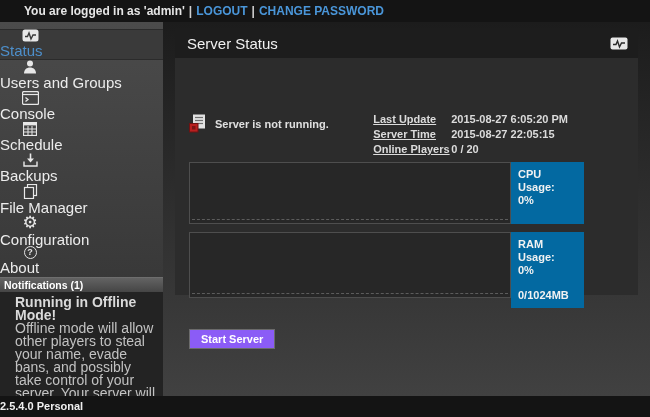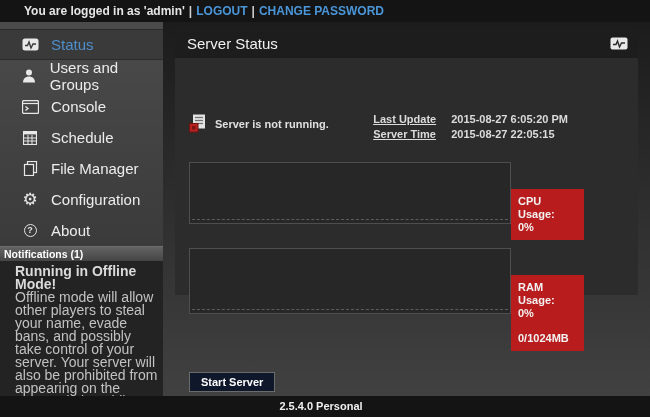--- a/index.html
+++ b/index.html
@@ -23,22 +23,22 @@
   .topbar a { color:#4a96d9; text-decoration:none; cursor:pointer; }
 
   
   .sidebar {
     position:absolute; top:22px; left:0; width:163px; bottom:21px;
     display:flex; flex-direction:column;
     background:linear-gradient(#4b4b4b,#303030);
   }
   .menu { padding-top:7px; }
   .menu-item {
-    height:31px; display:flex; align-items:center;
-    color:#ececec; font-size:15px; cursor:pointer;
+    height:31px; display:flex; align-items:flex-start;
+    color:#ececec; font-size:15px; cursor:pointer;flex-direction:column;
   }
   .menu-item .icn {
     width:18px; margin-left:21px; margin-right:12px;
     display:flex; justify-content:center; align-items:center;
   }
   .menu-item.active {
     background:#3a3a3a;
     color:#4d8fcb;
     box-shadow: inset 0 1px 0 #2b2b2b, inset 0 -1px 0 #2b2b2b;
   }
@@ -99,41 +99,41 @@
     width:322px; background:#272727;
     border:1px solid #4e4e4e; position:relative;
   }
   .graph-cpu { height:62px; }
   .graph-ram { height:66px; }
   .graph-area::after {
     content:""; position:absolute; left:2px; right:2px; bottom:3px;
     border-top:1px dashed #5c5c5c;
   }
   .usage-box {
-    width:73px; background:#b91c1c;
+    width:73px; background:#0369a1;
     padding:6px 7px;
-    font-size:11px; font-weight:bold; color:#f2f2f2; line-height:13px;margin-top:27px;
+    font-size:11px; font-weight:bold; color:#f2f2f2; line-height:13px;
   }
   .usage-detail { margin-top:12px; }
 
   .start-btn {
     margin:13px 0 0 2px;
-    background:#0f172a;
+    background:#8b5cf6;
     border:1px solid #6b6b6b;
     color:#ffffff; font-weight:bold; font-size:11px;
     font-family:"Liberation Sans", sans-serif;
     padding:3px 11px; cursor:pointer;
   }
 
   
   .footer {
     position:absolute; bottom:0; left:0; right:0; height:21px;
     background:#141414;
     color:#efefef; font-size:11px; font-weight:bold;
-    line-height:21px; text-align:center; padding-right:8px;
+    line-height:21px; text-align:left; padding-right:8px;
   }
 </style>
 </head>
 <body>
 
 <div class="topbar">
   <span>You are logged in as 'admin'</span><span class="sep">|</span><a>LOGOUT</a><span class="sep">|</span><a>CHANGE PASSWORD</a>
 </div>
 
 <div class="sidebar">
@@ -177,20 +177,30 @@
             <rect x="1" y="1" width="12" height="2.4" fill="#e8e8e8"></rect>
             <line x1="5" y1="4" x2="5" y2="13" stroke="#e8e8e8" stroke-width="1"></line>
             <line x1="9" y1="4" x2="9" y2="13" stroke="#e8e8e8" stroke-width="1"></line>
             <line x1="1" y1="7" x2="13" y2="7" stroke="#e8e8e8" stroke-width="1"></line>
             <line x1="1" y1="10" x2="13" y2="10" stroke="#e8e8e8" stroke-width="1"></line>
           </svg>
       </span>
       <span>Schedule</span>
     </div>
 
+    <div class="menu-item">
+      <span class="icn">
+        <svg width="15" height="14" viewBox="0 0 15 14">
+            <line x1="7.5" y1="0.5" x2="7.5" y2="6" stroke="#e8e8e8" stroke-width="1.6"></line>
+            <polygon points="4,5.5 11,5.5 7.5,9.5" fill="#e8e8e8"></polygon>
+            <path d="M1,8.5 L1,13 L14,13 L14,8.5" fill="none" stroke="#e8e8e8" stroke-width="1.4"></path>
+          </svg>
+      </span>
+      <span>Backups</span>
+    </div>
 
     <div class="menu-item">
       <span class="icn">
         <svg width="15" height="15" viewBox="0 0 15 15">
             <rect x="4.5" y="0.5" width="9" height="11" fill="none" stroke="#e8e8e8" stroke-width="1.2"></rect>
             <rect x="1.5" y="3.5" width="9" height="11" fill="#3a3a3a" stroke="#e8e8e8" stroke-width="1.2"></rect>
           </svg>
       </span>
       <span>File Manager</span>
     </div>
@@ -249,20 +259,24 @@
         </div>
         <div class="info-table">
           <div class="irow">
             <span class="info-label">Last Update</span>
             <span class="info-value">2015-08-27 6:05:20 PM</span>
           </div>
           <div class="irow">
             <span class="info-label">Server Time</span>
             <span class="info-value">2015-08-27 22:05:15</span>
           </div>
+          <div class="irow">
+            <span class="info-label">Online Players</span>
+            <span class="info-value">0 / 20</span>
+          </div>
         </div>
       </div>
 
       <div class="graph-row">
         <div class="graph-area graph-cpu"></div>
         <div class="usage-box">
           <div>CPU Usage:</div>
           <div>0%</div>
         </div>
       </div>

